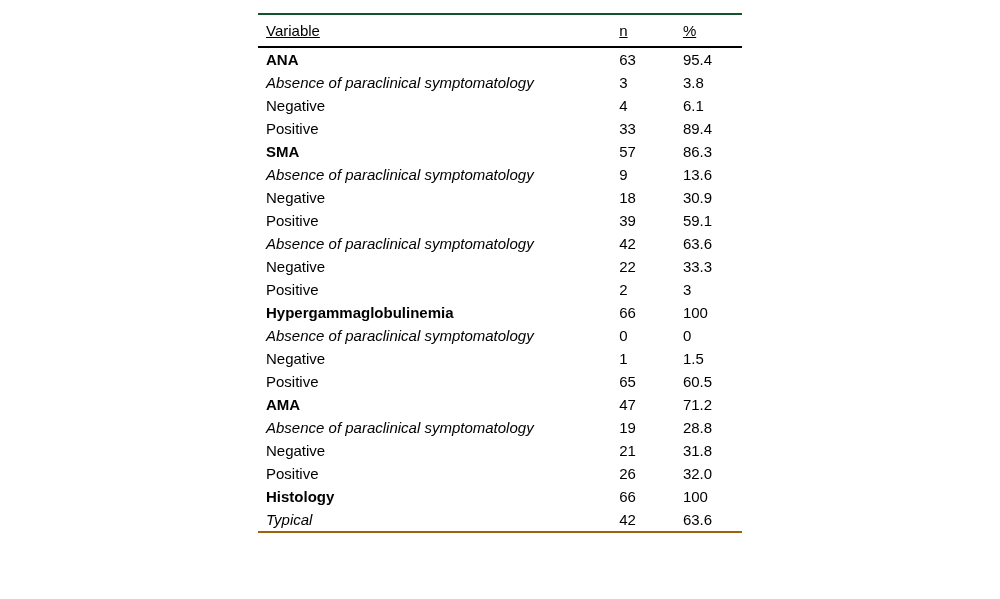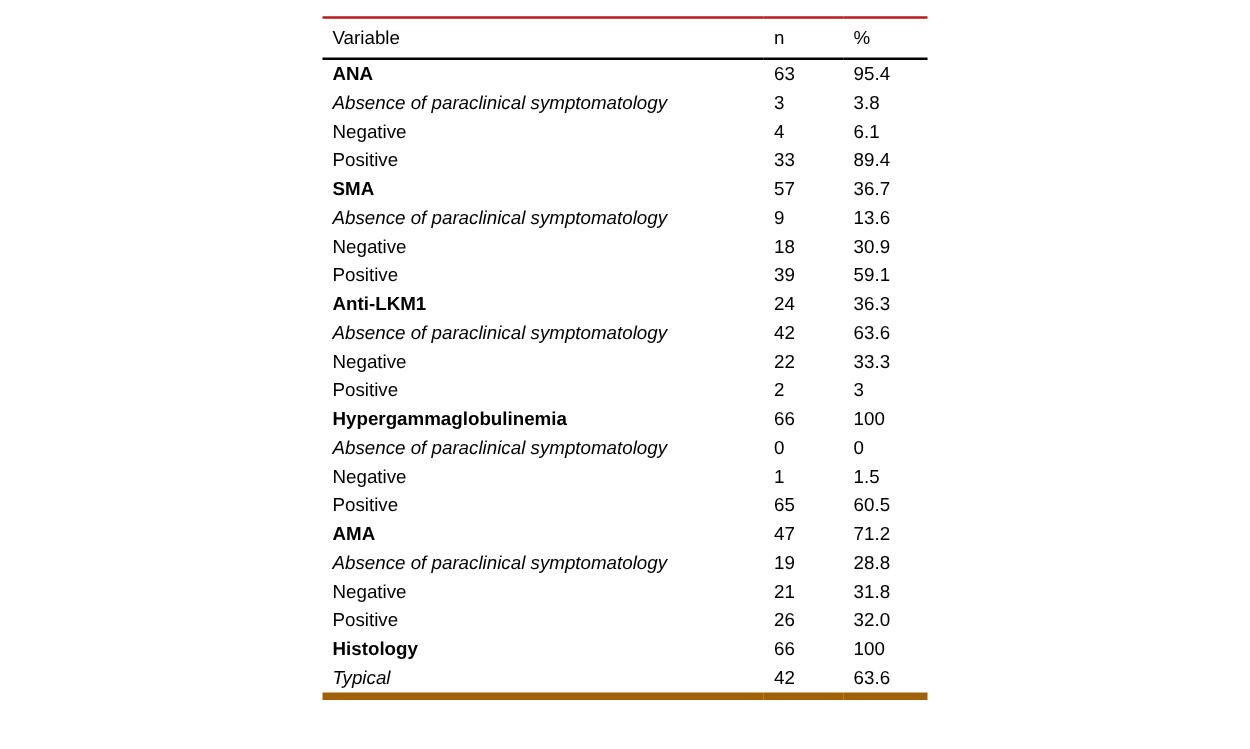--- a/index.html
+++ b/index.html
@@ -20,25 +20,26 @@
     top: 13px;
     width: 484px;
   }
   table.stats-table {
     border-collapse: collapse;
     width: 100%;
     font-size: 15px;
     color: #000000;
   }
   table.stats-table thead tr {
-    border-top: 2px solid #b91c1c;
+    border-top: 2px solid #14532d;
     border-bottom: 2px solid #000000;
+    text-decoration: underline;
   }
   table.stats-table tbody {
-    border-bottom: 6px solid #a16207;
+    border-bottom: 2px solid #a16207;
   }
   table.stats-table th {
     font-weight: 400;
     text-align: left;
     padding: 7px 0 7px 8px;
     vertical-align: middle;
   }
   table.stats-table td {
     padding: 3px 0 3px 8px;
     vertical-align: middle;
@@ -91,41 +92,36 @@
           <td>6.1</td>
         </tr>
         <tr>
           <td class="row-sub">Positive</td>
           <td>33</td>
           <td>89.4</td>
         </tr>
         <tr>
           <td class="row-group">SMA</td>
           <td>57</td>
-          <td>36.7</td>
+          <td>86.3</td>
         </tr>
         <tr>
           <td class="row-sub-italic">Absence of paraclinical symptomatology</td>
           <td>9</td>
           <td>13.6</td>
         </tr>
         <tr>
           <td class="row-sub">Negative</td>
           <td>18</td>
           <td>30.9</td>
         </tr>
         <tr>
           <td class="row-sub">Positive</td>
           <td>39</td>
           <td>59.1</td>
-        </tr>
-        <tr>
-          <td class="row-group">Anti-LKM1</td>
-          <td>24</td>
-          <td>36.3</td>
         </tr>
         <tr>
           <td class="row-sub-italic">Absence of paraclinical symptomatology</td>
           <td>42</td>
           <td>63.6</td>
         </tr>
         <tr>
           <td class="row-sub">Negative</td>
           <td>22</td>
           <td>33.3</td>

